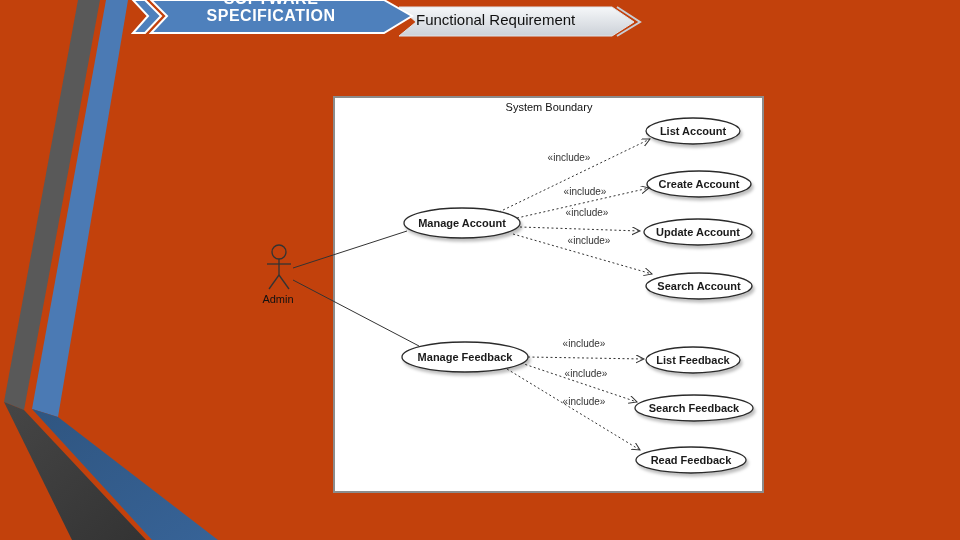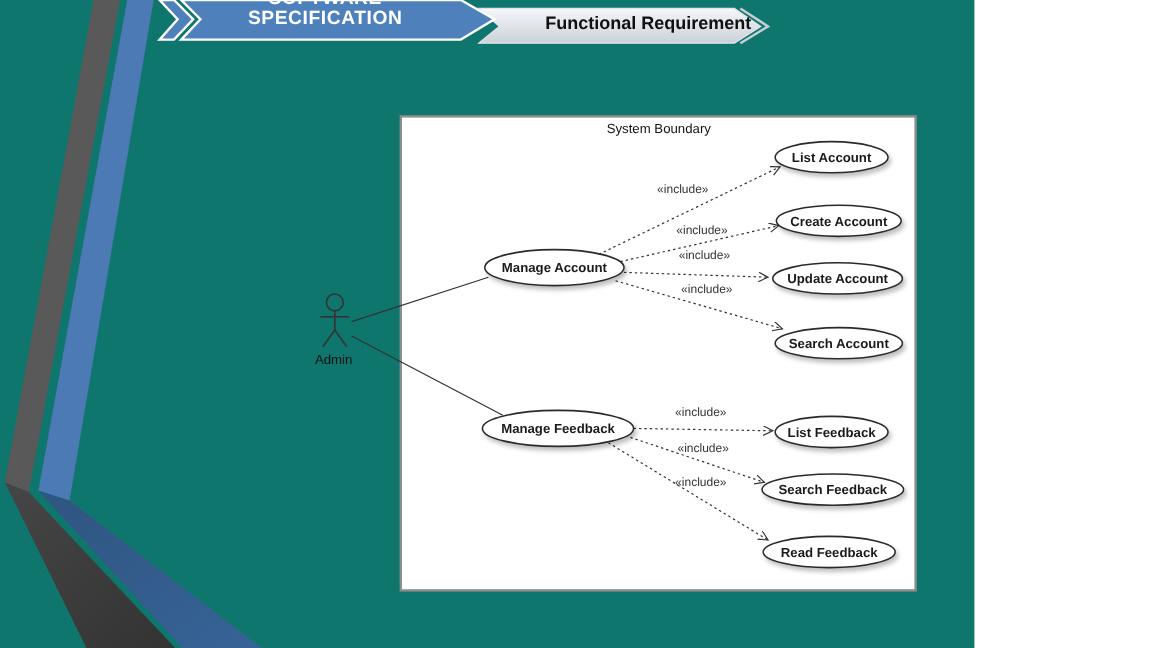--- a/index.html
+++ b/index.html
@@ -1,28 +1,28 @@
 <!DOCTYPE html>
 <html><head>
 <meta charset="utf-8">
 <style>
   html,body { margin:0; padding:0; background:#ffffff; }
   .slide {
-    position:relative; width:812px; height:540px; overflow:hidden;
-    background:#0f766e; font-family:"Liberation Sans", sans-serif;
+    position:relative; width:960px; height:540px; overflow:hidden;
+    background:#c2410c; font-family:"Liberation Sans", sans-serif;
   }
   .layer { position:absolute; left:0; top:0; width:960px; height:540px; }
   .banner-text-1 {
     position:absolute; left:151px; top:-10px; width:240px;
     text-align:center; color:#ffffff; font-weight:bold; font-size:16px;
     line-height:17px; letter-spacing:0.5px; z-index:3;
   }
   .banner-text-2 {
     position:absolute; left:416px; top:11px; width:210px;
-    text-align:right; color:#101010; font-weight:bold; font-size:15px;
+    text-align:left; color:#101010; font-weight:normal; font-size:15px;
     line-height:18px; z-index:3;
   }
   svg text { font-family:"Liberation Sans", sans-serif; }
   .node-label { font-size:11px; font-weight:bold; fill:#1a1a1a; text-anchor:middle; }
   .edge-label { font-size:10px; fill:#333333; text-anchor:middle; }
   .boundary-label { font-size:11px; fill:#111111; text-anchor:middle; }
   .actor-label { font-size:11px; fill:#111111; text-anchor:middle; }
 </style>
 </head>
 <body>

